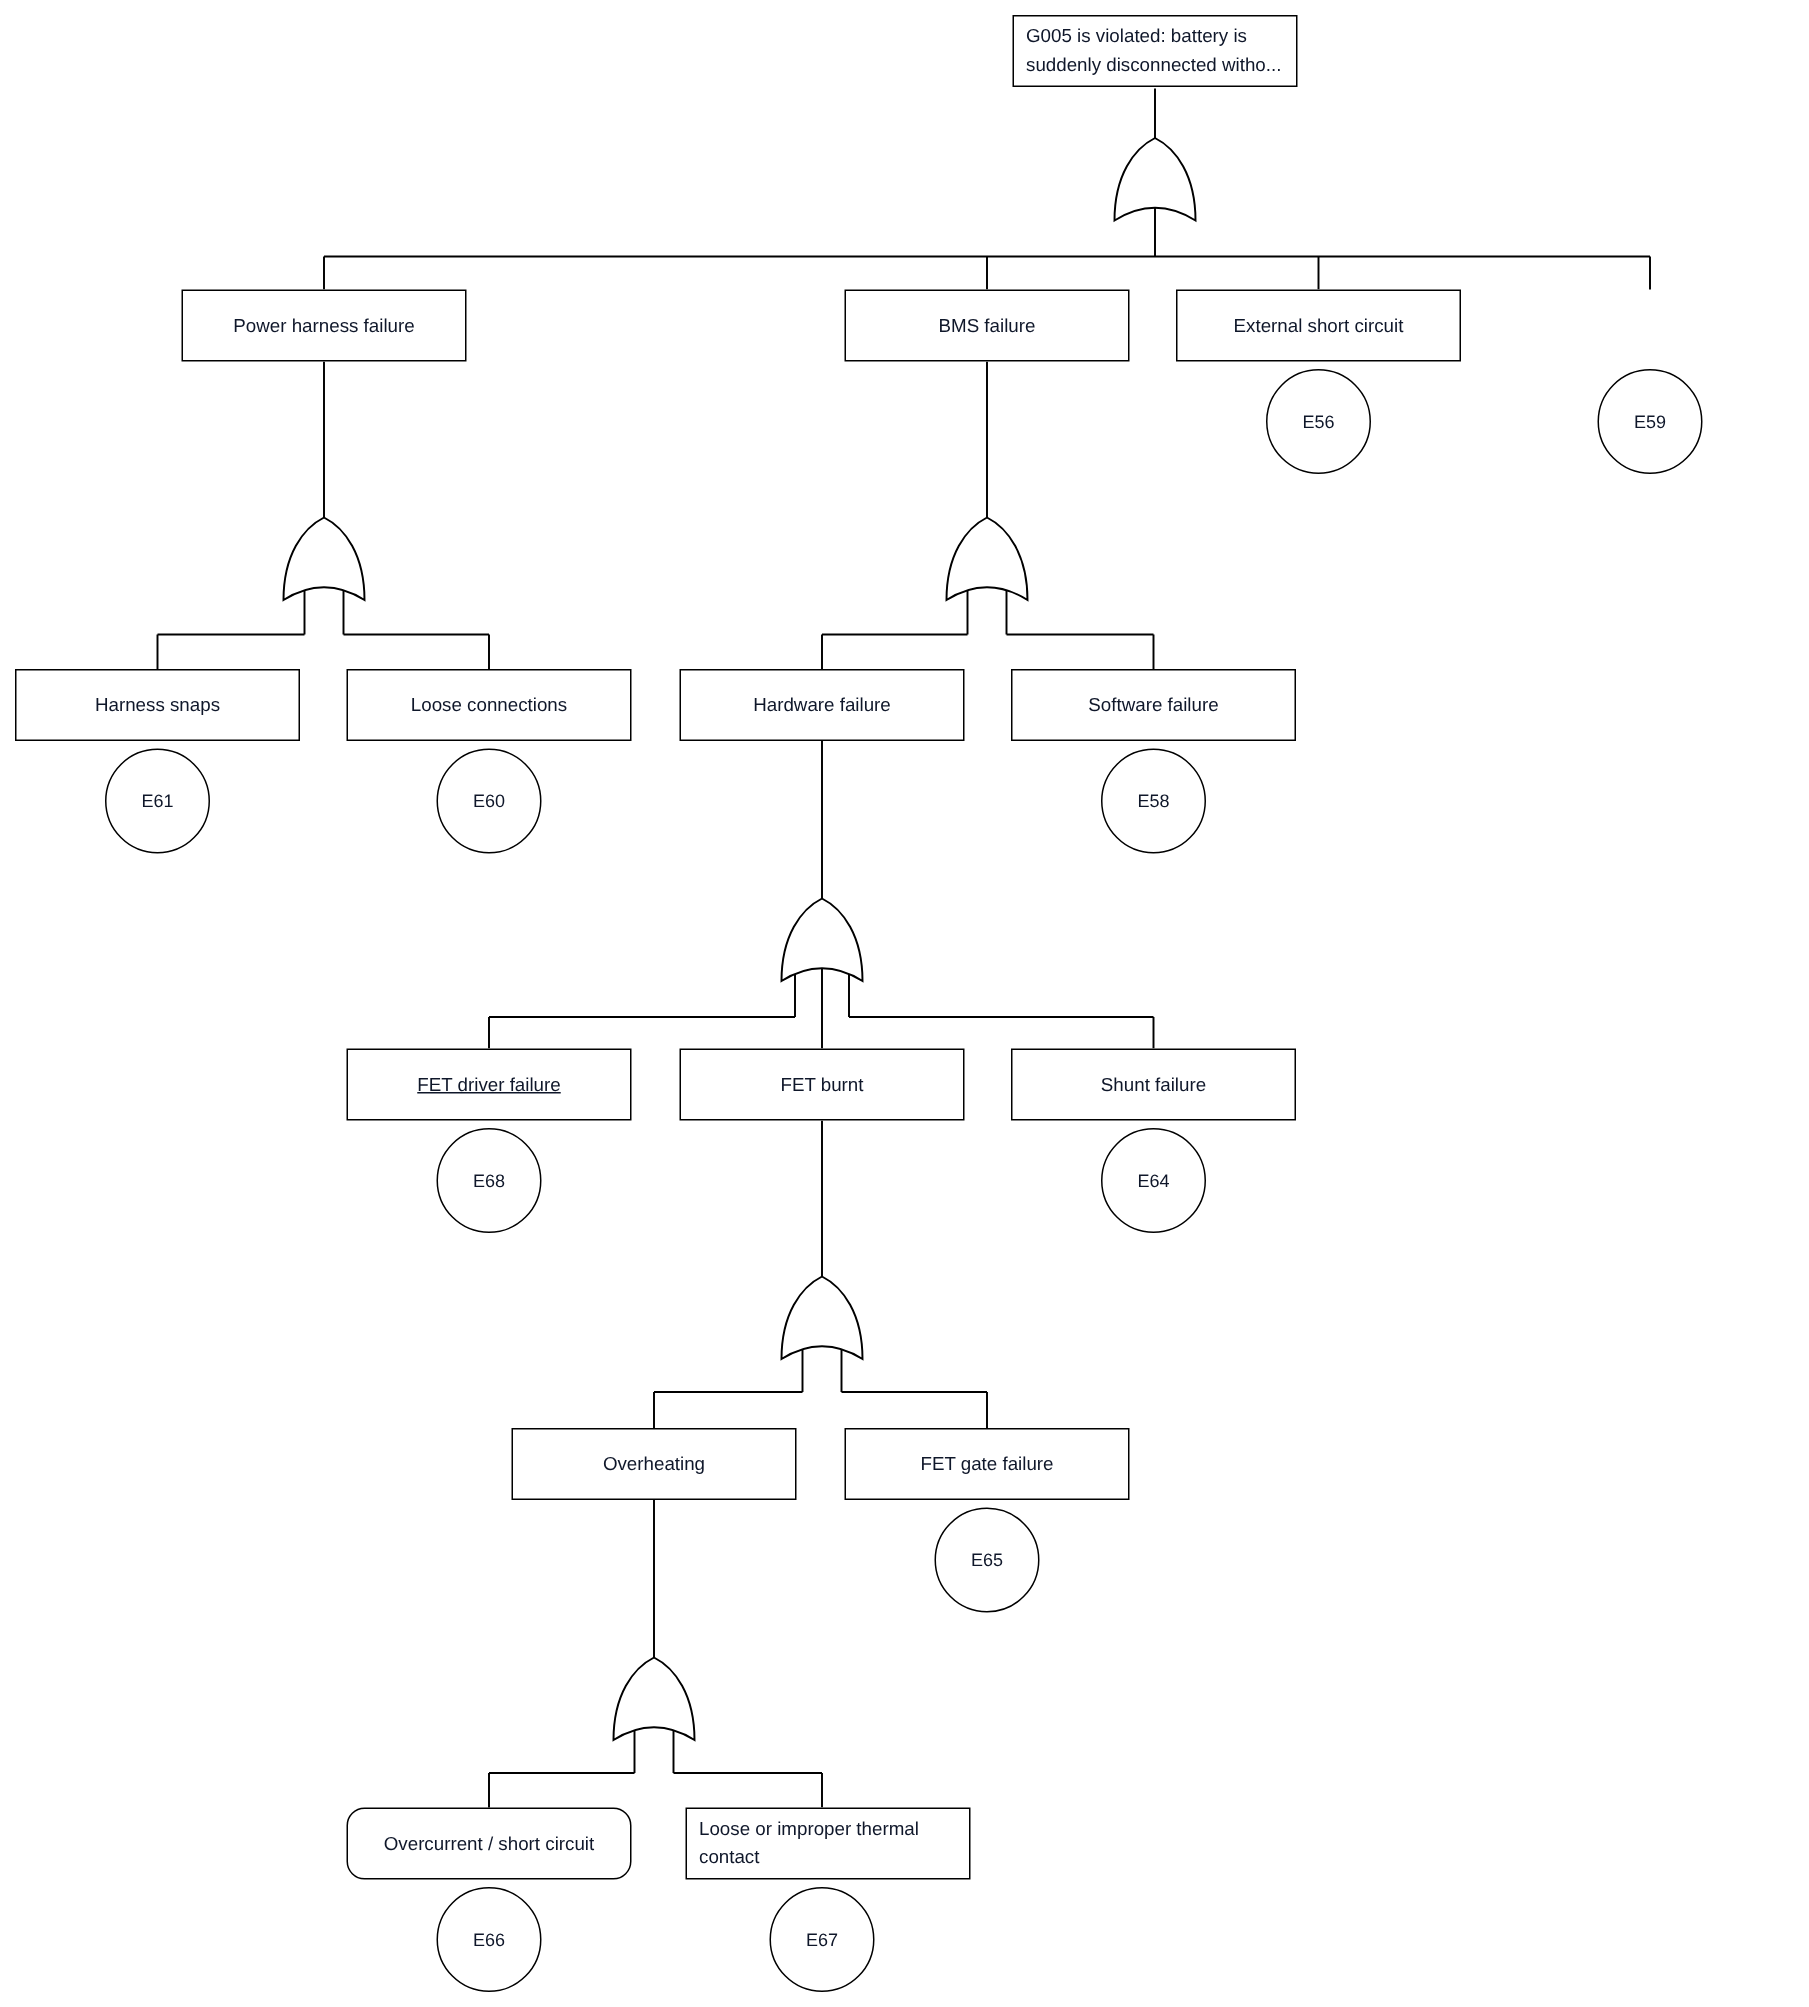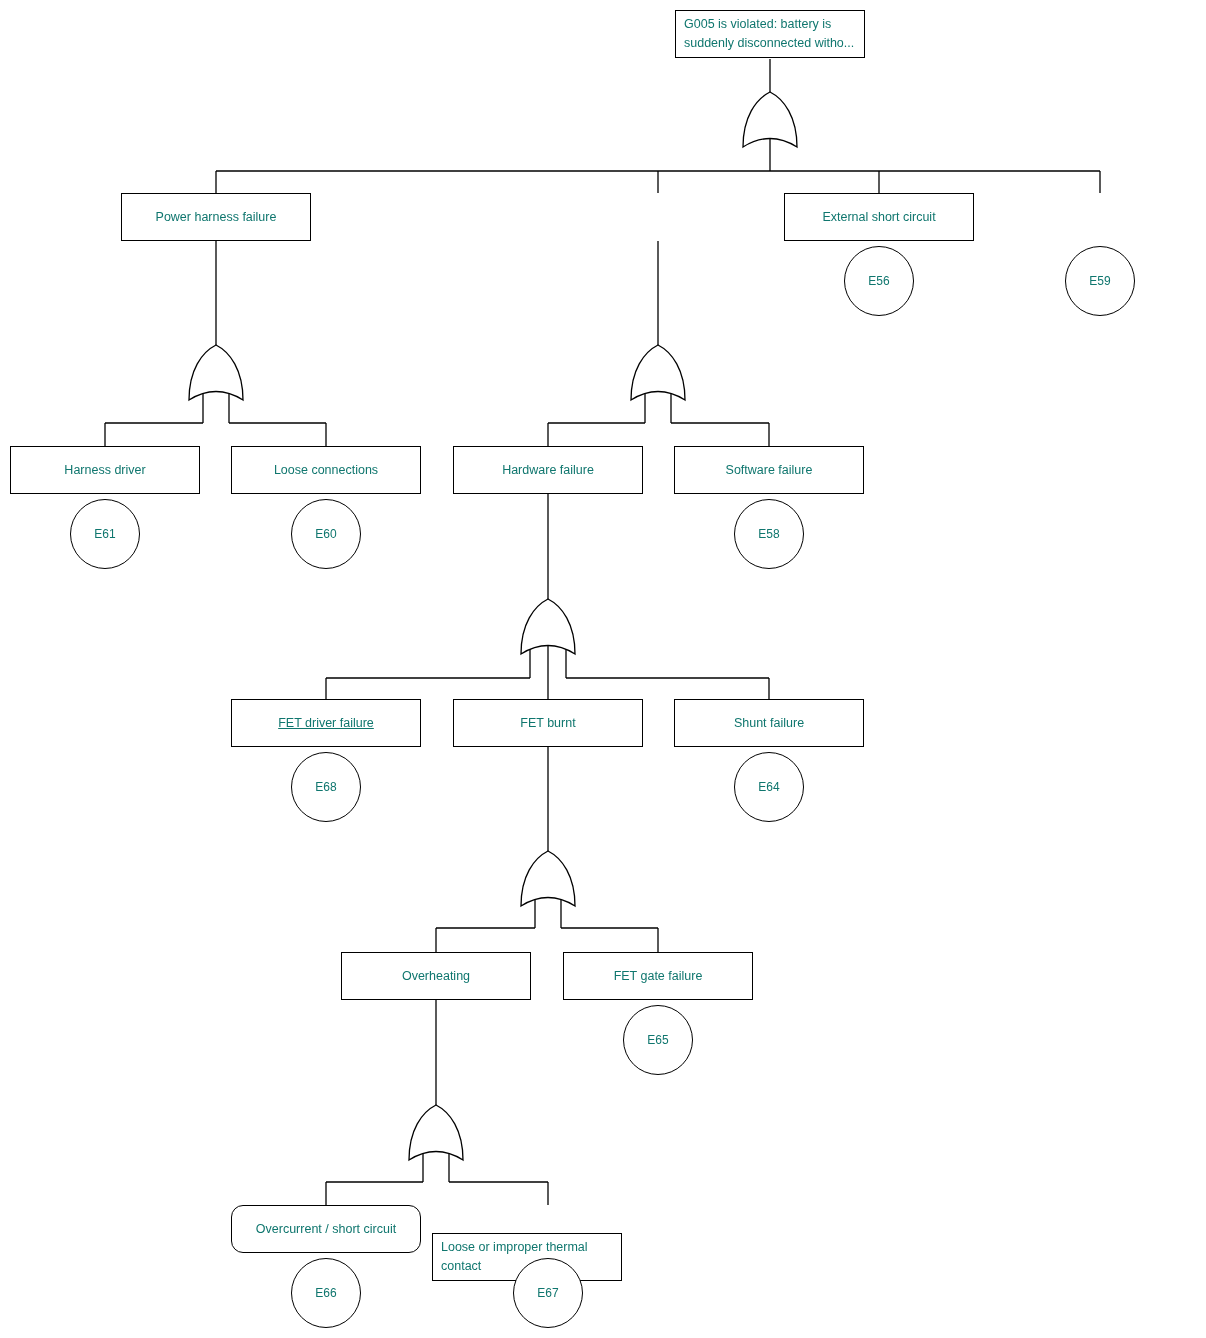--- a/index.html
+++ b/index.html
@@ -6,21 +6,21 @@
     margin: 0;
     padding: 0;
     background: #ffffff;
   }
   .canvas {
     position: relative;
     width: 1206px;
     height: 1338px;
     background: #ffffff;
     font-family: "Liberation Sans", "DejaVu Sans", sans-serif;
-    color: #0f766e;
+    color: #0f172a;
   }
   .wires {
     position: absolute;
     left: 0;
     top: 0;
   }
   .node {
     position: absolute;
     width: 190px;
     height: 48px;
@@ -124,32 +124,35 @@
     </g>
   </svg>
 
   <div class="node align-left" style="left:675px; top:10px;">
     <span>G005 is violated: battery is suddenly disconnected witho...</span>
   </div>
 
   <div class="node" style="left:121px; top:193px;">
     <span>Power harness failure</span>
   </div>
+  <div class="node" style="left:563px; top:193px;">
+    <span>BMS failure</span>
+  </div>
   <div class="node" style="left:784px; top:193px;">
     <span>External short circuit</span>
   </div>
   <div class="event-circle" style="left:844px; top:246px;">
     <span>E56</span>
   </div>
   <div class="event-circle" style="left:1065px; top:246px;">
     <span>E59</span>
   </div>
 
   <div class="node" style="left:10px; top:446px;">
-    <span>Harness driver</span>
+    <span>Harness snaps</span>
   </div>
   <div class="node" style="left:231px; top:446px;">
     <span>Loose connections</span>
   </div>
   <div class="node" style="left:453px; top:446px;">
     <span>Hardware failure</span>
   </div>
   <div class="node" style="left:674px; top:446px;">
     <span>Software failure</span>
   </div>
@@ -185,21 +188,21 @@
   <div class="node" style="left:563px; top:952px;">
     <span>FET gate failure</span>
   </div>
   <div class="event-circle" style="left:623px; top:1005px;">
     <span>E65</span>
   </div>
 
   <div class="node" style="left:231px; top:1205px;border-radius:12px;">
     <span>Overcurrent / short circuit</span>
   </div>
-  <div class="node align-left" style="left:432px; top:1205px;margin-top:28px;">
+  <div class="node align-left" style="left:457px; top:1205px;">
     <span>Loose or improper thermal contact</span>
   </div>
   <div class="event-circle" style="left:291px; top:1258px;">
     <span>E66</span>
   </div>
   <div class="event-circle" style="left:513px; top:1258px;">
     <span>E67</span>
   </div>
 
 </div>

